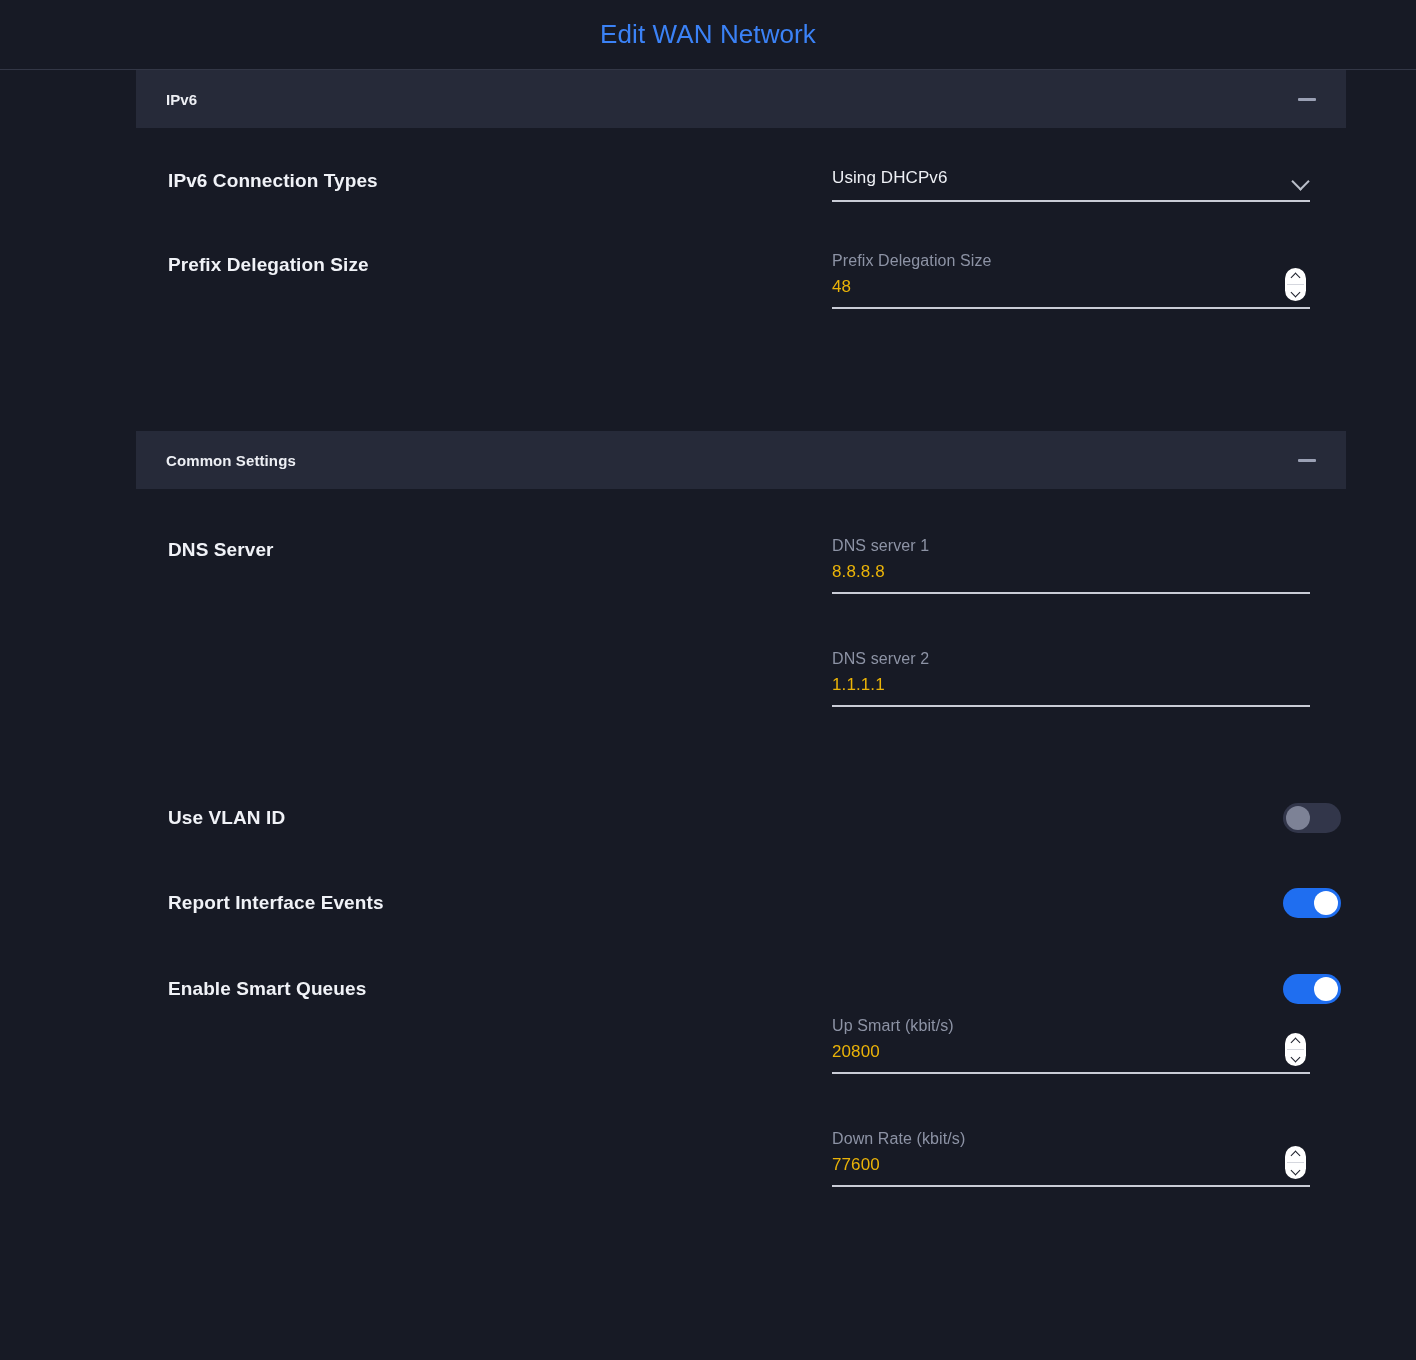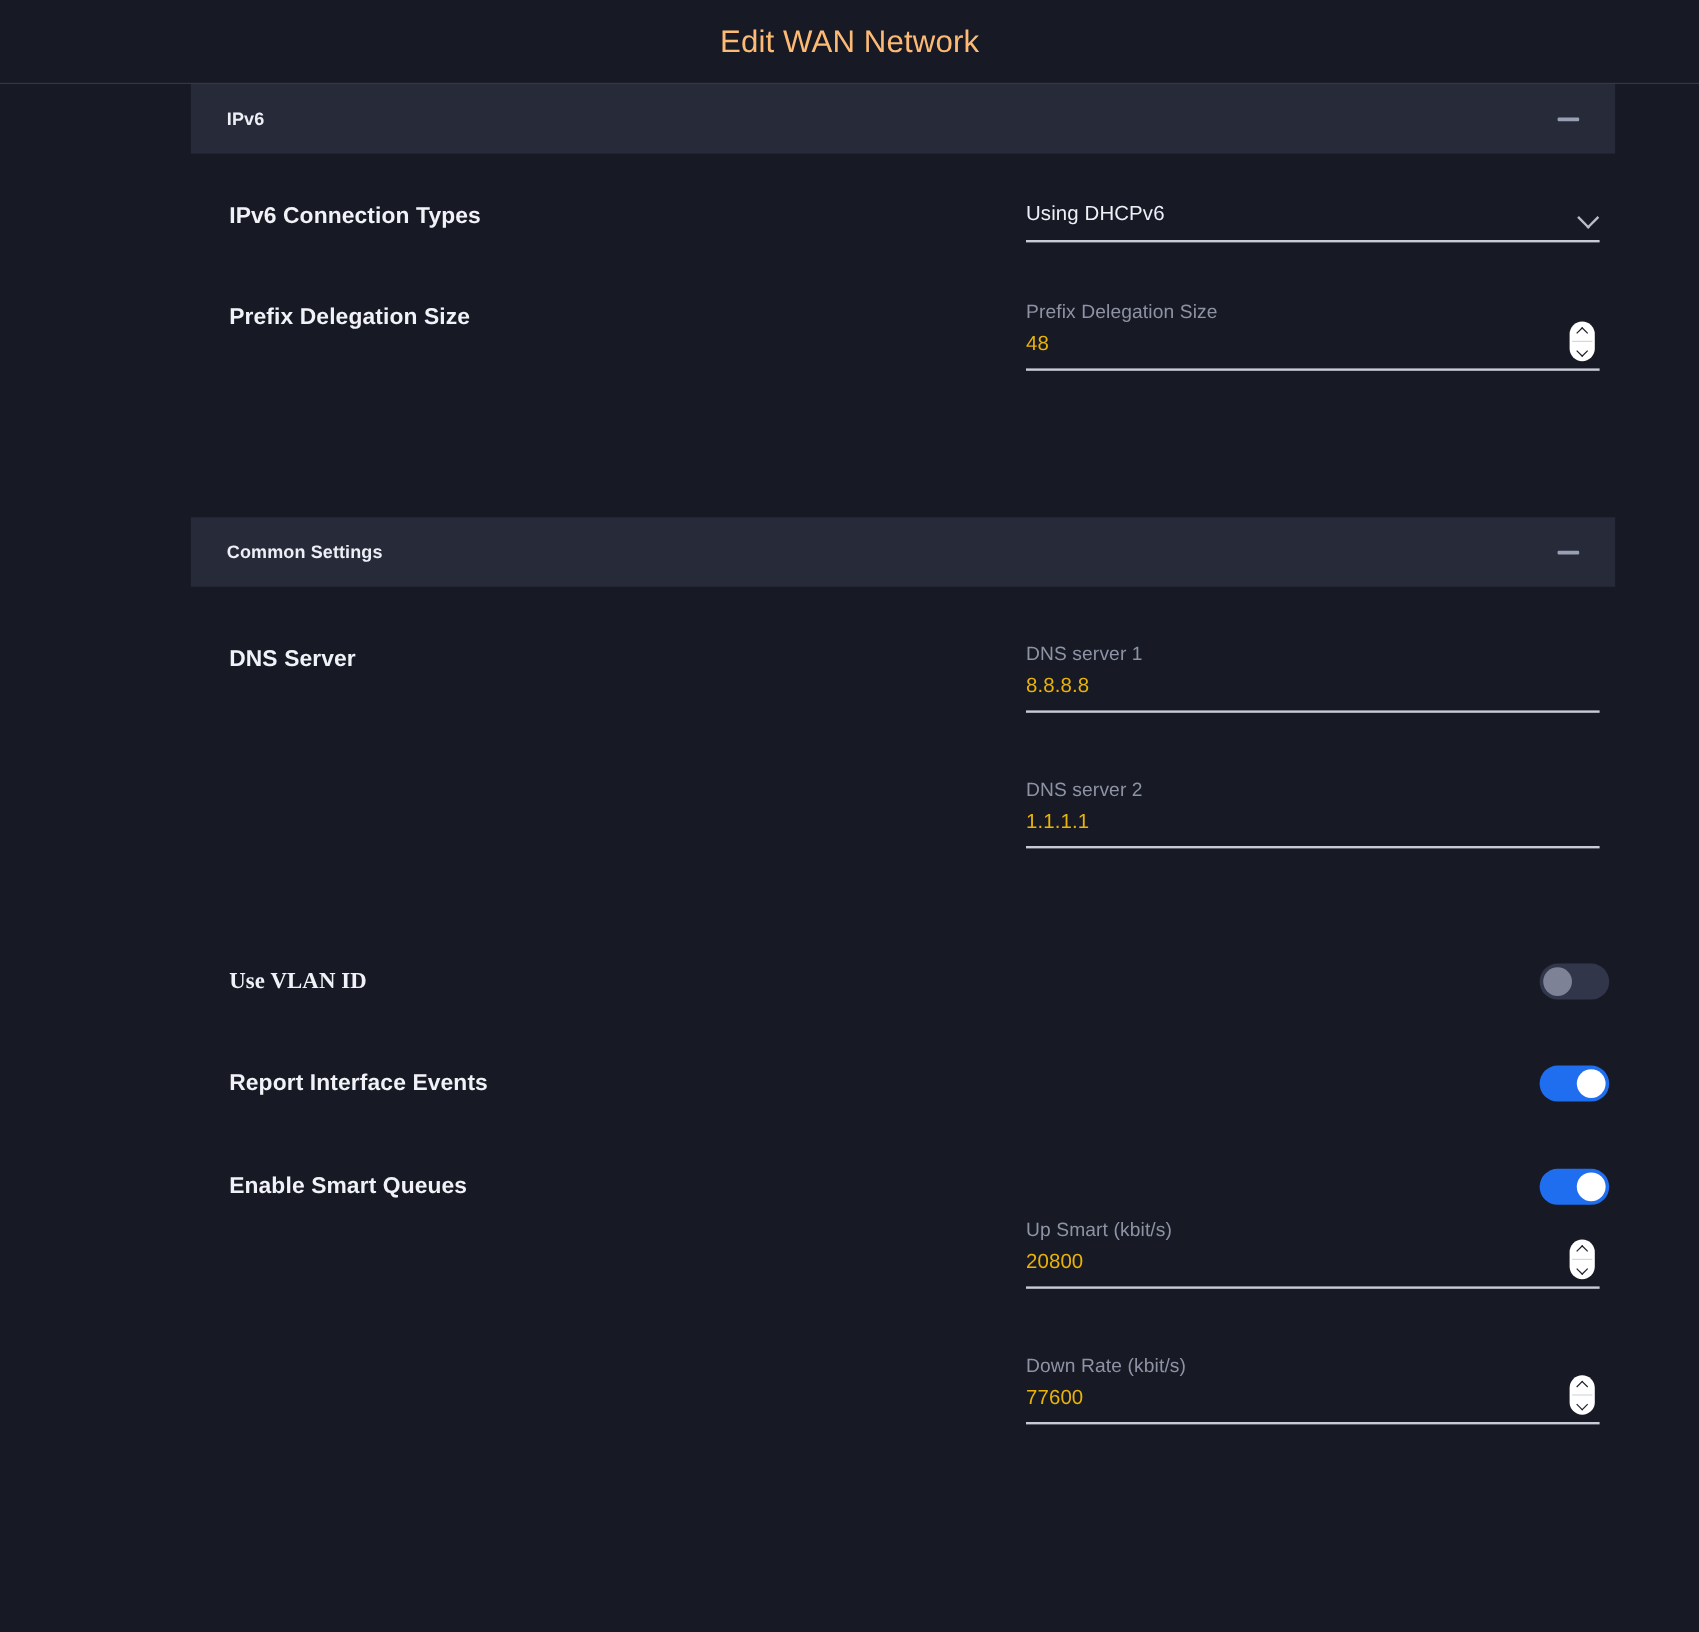--- a/index.html
+++ b/index.html
@@ -26,28 +26,27 @@
     position: relative;
     height: 70px;
     border-bottom: 1px solid #333746;
     display: flex;
     align-items: center;
     justify-content: center;
   }
   .titlebar-text {
     font-size: 26px;
     font-weight: 400;
-    color: #fdba74;
+    color: #3b82f6;
     letter-spacing: 0.1px;
   }
 
   
   .content {
     padding: 0;
-    margin-left: 23px;
   }
 
   .section {
     position: relative;
   }
 
   .section-header {
     margin-left: 136px;
     margin-right: 70px;
     height: 58px;
@@ -297,21 +296,21 @@
               <div class="field-label">DNS server 1</div>
               <div class="field-value">8.8.8.8</div>
             </div>
             <div class="field" style="margin-top:54px;">
               <div class="field-label">DNS server 2</div>
               <div class="field-value">1.1.1.1</div>
             </div>
           </div>
         </div>
 
-        <div class="row" style="margin-top:96px;font-family:Liberation Serif, serif;">
+        <div class="row" style="margin-top:96px;">
           <div class="row-label-col">
             <div class="row-label">Use VLAN ID</div>
           </div>
           <div class="row-control-col" style="height:30px;">
             <div class="toggle off">
               <span class="knob"></span>
             </div>
           </div>
         </div>
 

